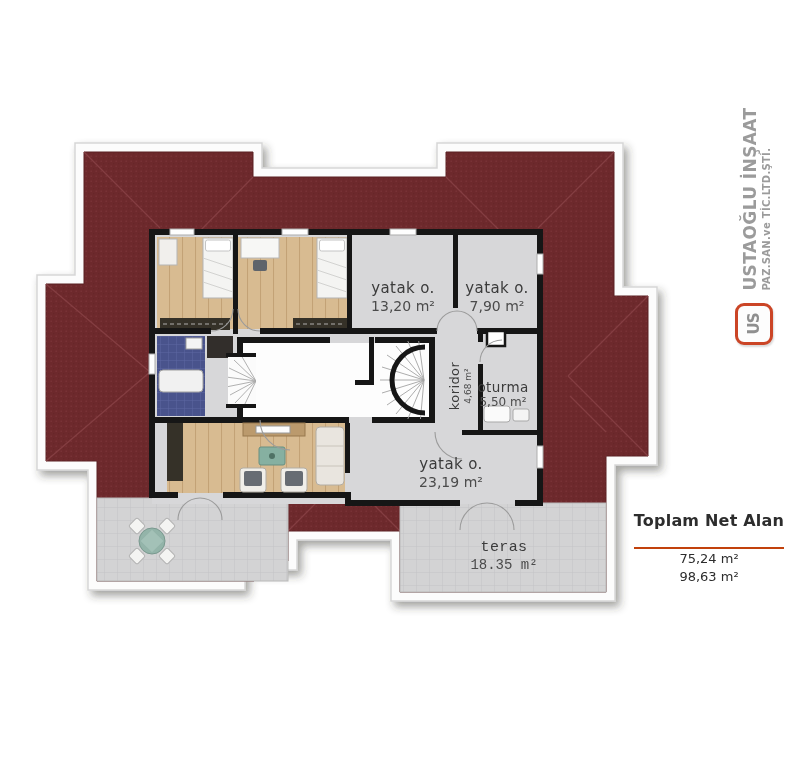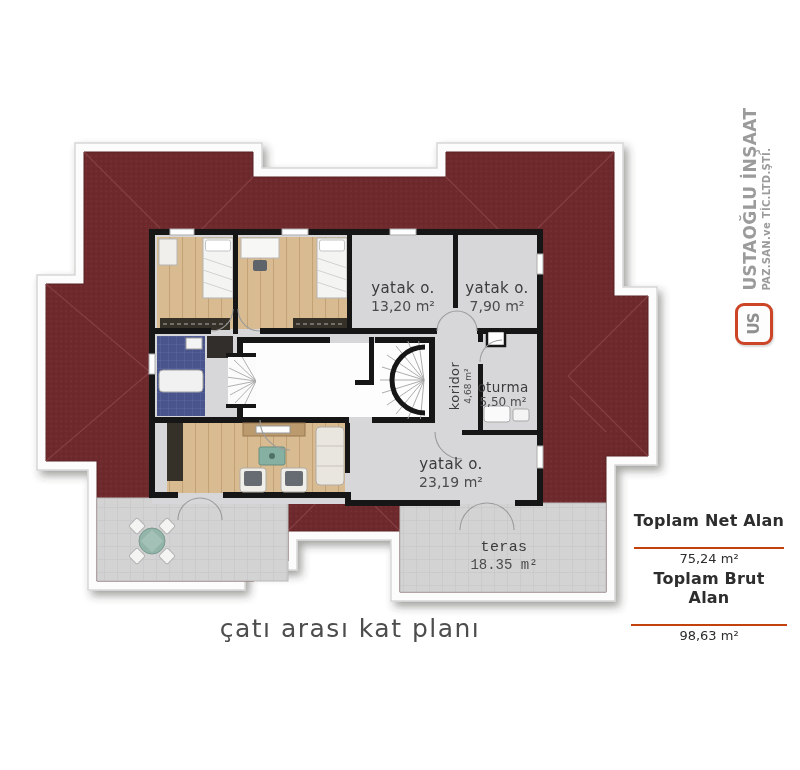--- a/index.html
+++ b/index.html
@@ -279,25 +279,23 @@
   <span class="ar">23,19 m²</span>
 </div>
 <div class="lbl" style="left:504px;top:556px;font-family:Liberation Mono, monospace;">
   <span class="nm">teras</span>
   <span class="ar">18.35 m²</span>
 </div>
 
 <div class="summary">
   <span class="slabel">Toplam Net Alan</span>
   <span class="svalue">75,24 m²</span>
-  <span class="slabel">Toplam Brut Alan</span>
   <span class="svalue">98,63 m²</span>
 </div>
 
-<div class="caption">çatı arası kat planı</div>
 
 <div class="logo-text">
   <span class="logo-company">USTAOĞLU İNŞAAT</span>
   <span class="logo-sub">PAZ.SAN.ve TİC.LTD.ŞTİ.</span>
 </div>
 <div class="logo-badge">
   <span class="logo-mono">US</span>
 </div>
 
 </div>

